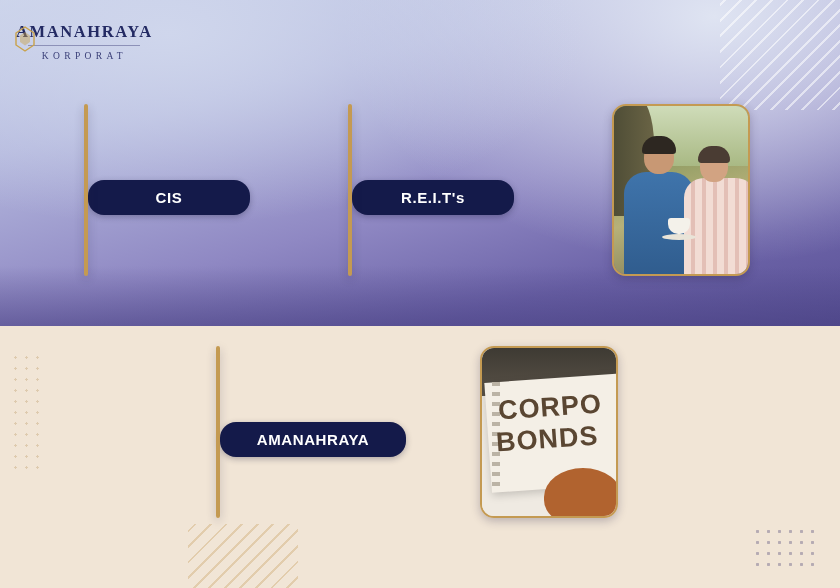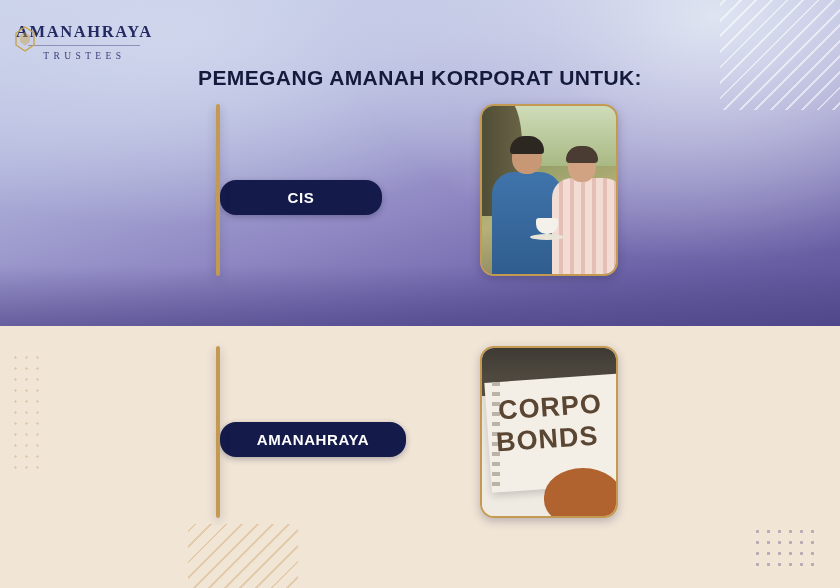--- a/index.html
+++ b/index.html
@@ -261,24 +261,23 @@
 
   <div class="logo">
     <span class="logo-symbol">
       <svg viewBox="0 0 22 26" width="22" height="26" aria-hidden="true">
         <path d="M11 1 L20 7 L20 19 L11 25 L2 19 L2 7 Z" fill="none" stroke="#c9a24a" stroke-width="1.4"></path>
         <path d="M11 6 L16 9.5 L16 16 L11 19.5 L6 16 L6 9.5 Z" fill="#c9a24a" opacity="0.45"></path>
       </svg>
     </span>
     <div class="logo-main">AMANAHRAYA</div>
     <div class="logo-rule"></div>
-    <div class="logo-sub">TRUSTEES</div>
+    <div class="logo-sub">KORPORAT</div>
   </div>
 
-  <div class="headline">PEMEGANG AMANAH KORPORAT UNTUK:</div>
 
   <div class="row row-top">
 
     <div class="card">
       <div class="thumb">
         <div class="thumb-inner art-cis">
           <div class="suit2"></div>
           <div class="suit"></div>
           <div class="desk"></div>
           <div class="coin" style="left:40px;width:18px;height:16px;"></div>
@@ -289,20 +288,41 @@
           <div class="plant" style="left:62px;bottom:58px;"></div>
           <div class="plant" style="left:84px;bottom:68px;"></div>
           <div class="plant" style="left:106px;bottom:78px;"></div>
           <div class="paper"></div>
           <div class="pen"></div>
         </div>
       </div>
       <div class="label">CIS</div>
     </div>
 
+    <div class="card">
+      <div class="thumb">
+        <div class="thumb-inner art-reit">
+          <div class="sun"></div>
+          <div class="crane-arm"></div>
+          <div class="crane-mast"></div>
+          <div class="crane-hook"></div>
+          <div class="ground"></div>
+          <div class="house-sm"></div>
+          <div class="roof-sm"></div>
+          <div class="house-big"></div>
+          <div class="roof-big"></div>
+          <div class="coin2" style="left:18px;width:16px;height:14px;"></div>
+          <div class="coin2" style="left:38px;width:16px;height:22px;"></div>
+          <div class="coin2" style="left:58px;width:16px;height:30px;"></div>
+          <div class="coin2" style="left:78px;width:16px;height:20px;"></div>
+          <div class="coin2" style="left:98px;width:16px;height:12px;"></div>
+        </div>
+      </div>
+      <div class="label">R.E.I.T's</div>
+    </div>
 
     <div class="card">
       <div class="thumb">
         <div class="thumb-inner art-prs">
           <div class="sky"></div>
           <div class="tree"></div>
           <div class="body1"></div>
           <div class="head1"></div>
           <div class="hair1"></div>
           <div class="body2"></div>

